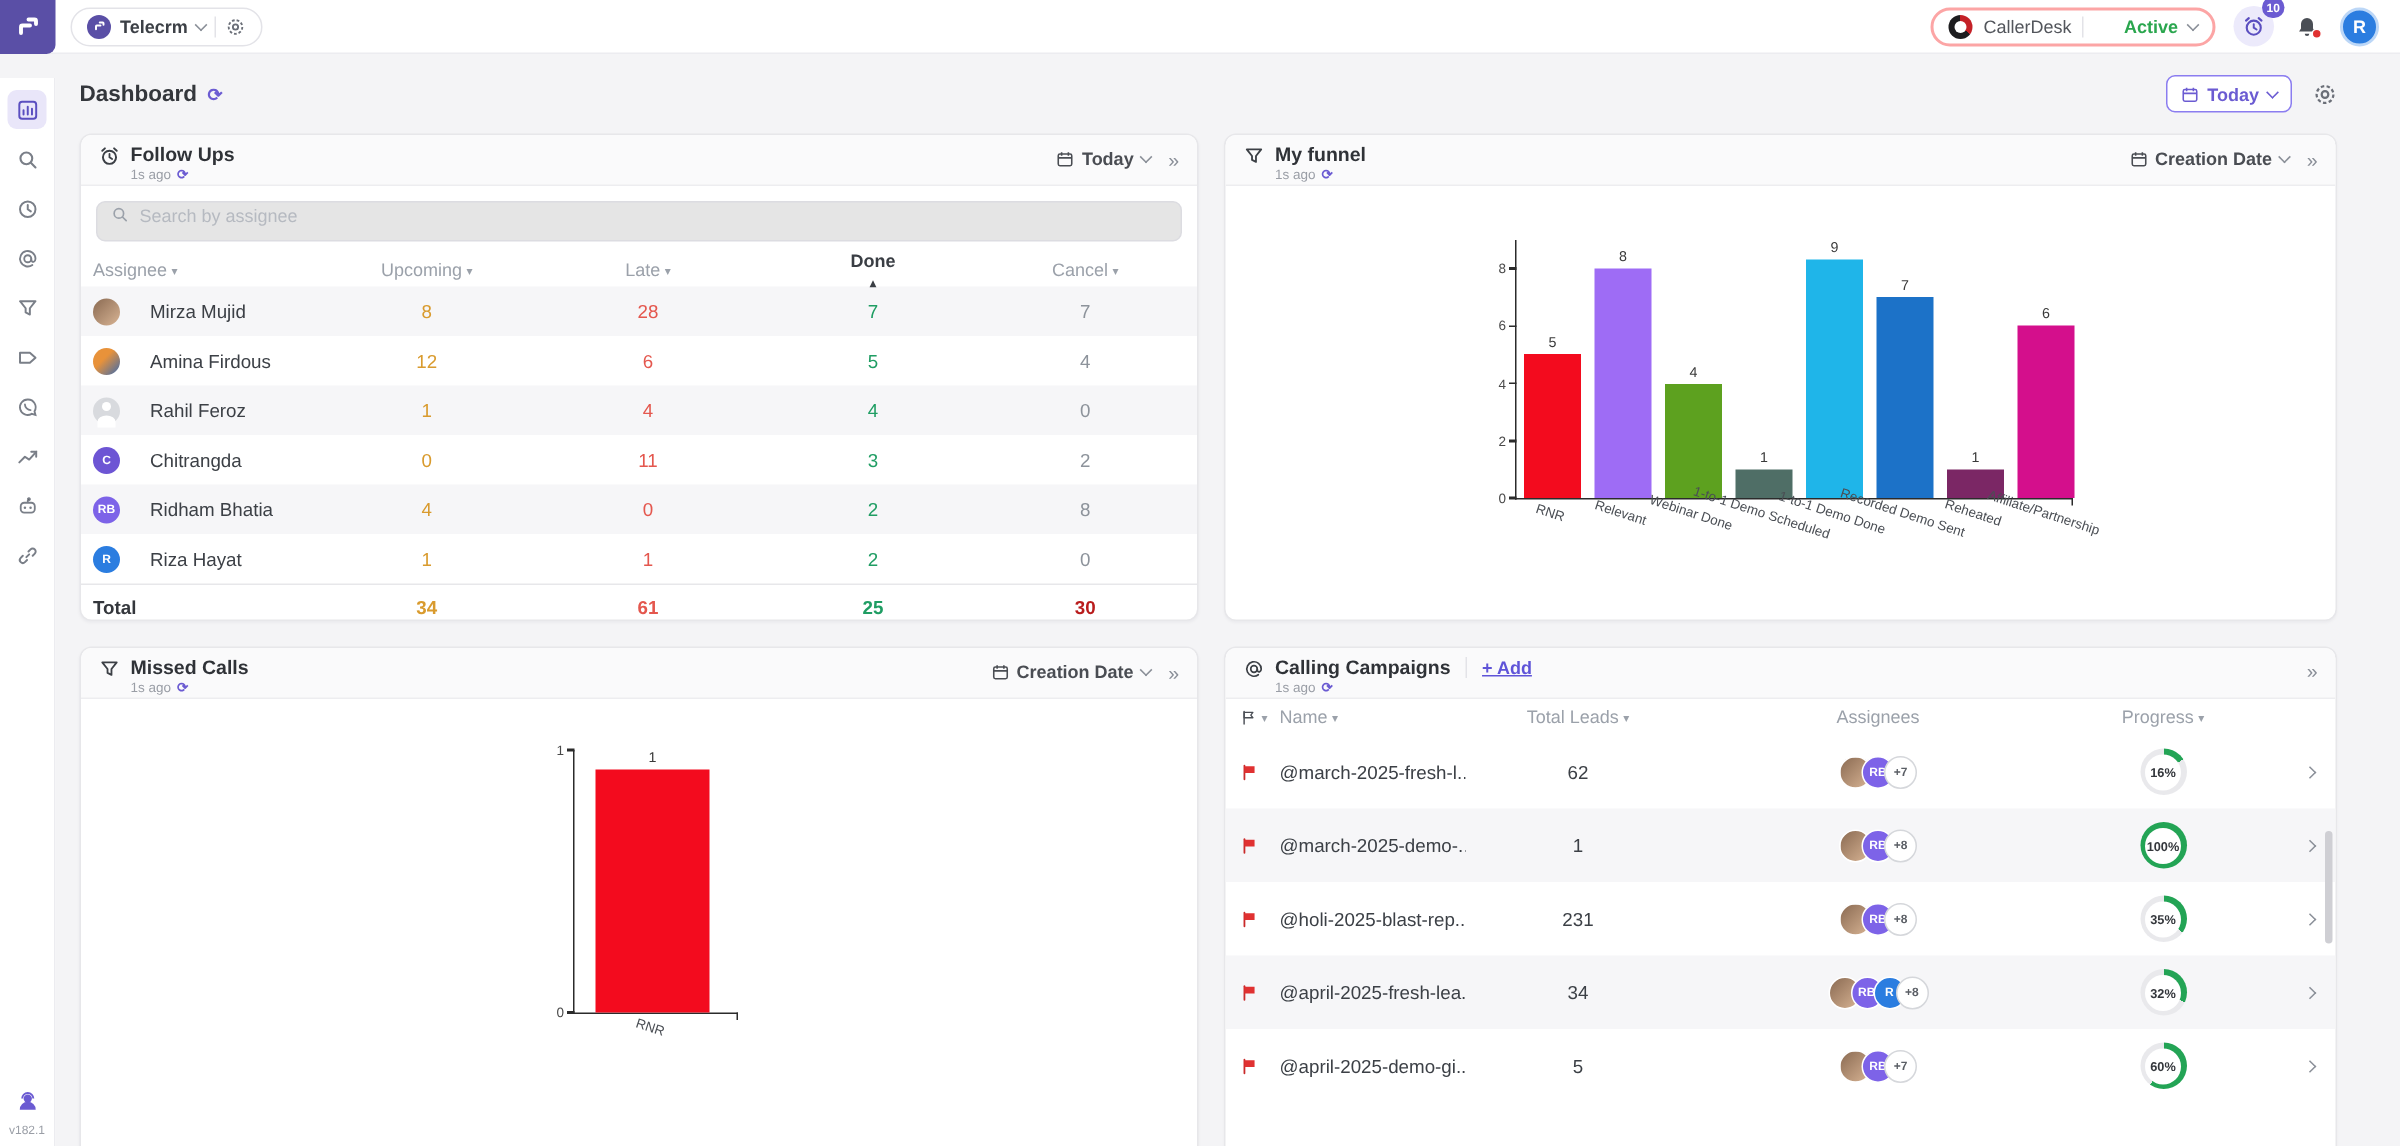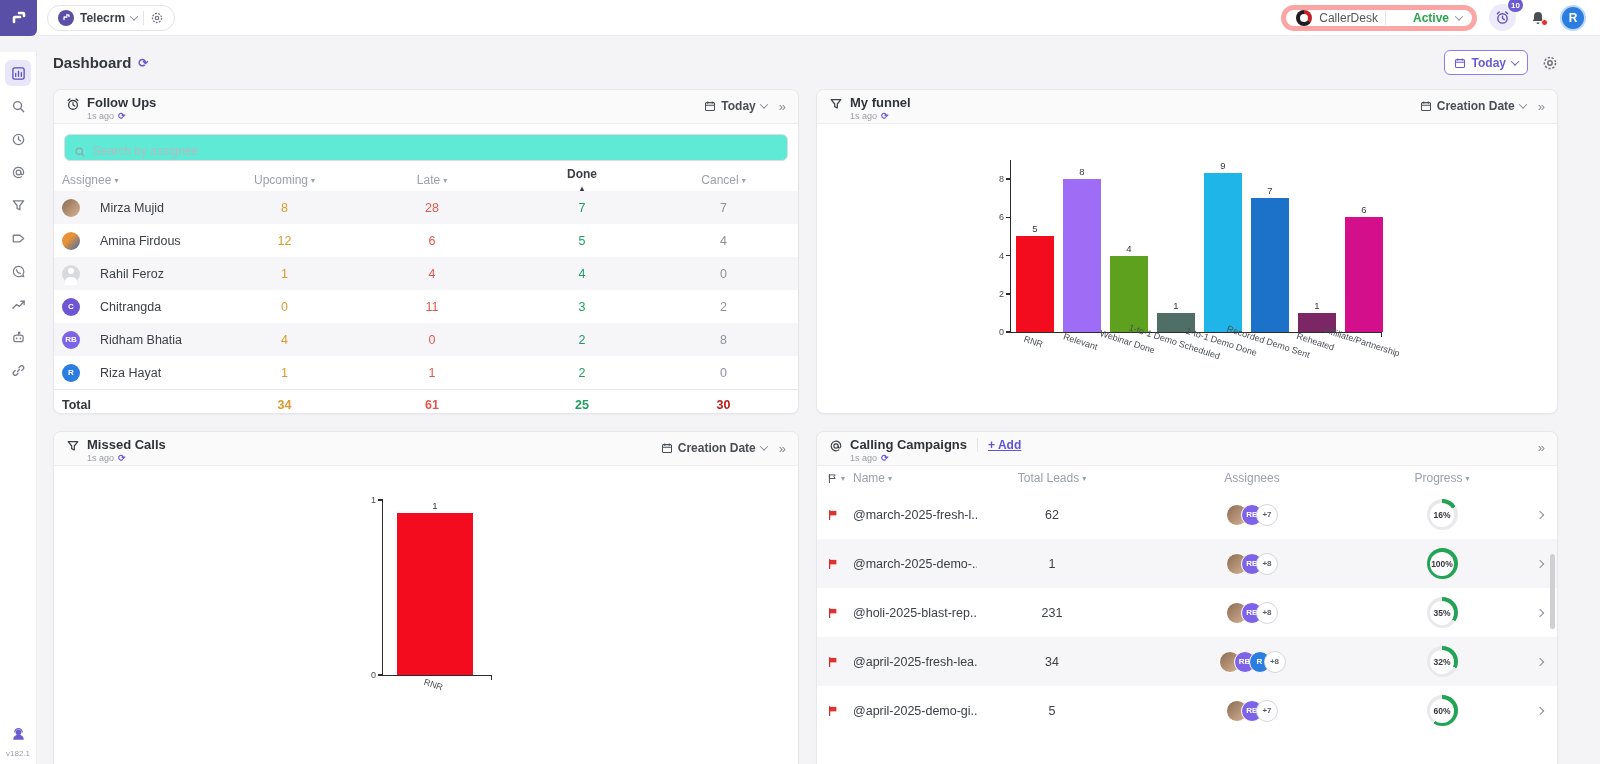--- a/index.html
+++ b/index.html
@@ -7,21 +7,21 @@
 
   
   .topbar { position:fixed; top:0; left:0; right:0; height:36px; background:#fff; border-bottom:1px solid #ececf0; display:flex; align-items:center; z-index:50; }
   .logo-box { width:37px; height:36px; background:#5a4fa6; display:flex; align-items:center; justify-content:center; border-radius:0 0 6px 0; }
   .ws-pill { margin-left:10px; display:flex; align-items:center; height:26px; border:1px solid #e3e3e8; border-radius:14px; padding:0 10px; gap:6px; background:#fff;text-align:right; }
   .ws-logo { width:16px; height:16px; background:#5a4fa6; border-radius:50%; display:flex; align-items:center; justify-content:center; }
   .ws-name { font-size:12px; color:#3c4046; font-weight:600; }
   .pill-div { width:1px; height:14px; background:#e3e3e8; }
   .chev { width:6px; height:6px; border-right:1.5px solid #8a8f98; border-bottom:1.5px solid #8a8f98; transform:rotate(45deg) translate(-1px,-1px); display:inline-block; }
   .topbar-right { margin-left:auto; display:flex; align-items:center; gap:12px; padding-right:14px; }
-  .cd-pill { display:flex; align-items:center; height:26px; border:5px solid #fca5a5; border-radius:14px; padding:0 10px; gap:7px; background:#fff; }
+  .cd-pill { display:flex; align-items:center; height:26px; border:2px solid #fca5a5; border-radius:14px; padding:0 10px; gap:7px; background:#fff; }
   .cd-logo { width:16px; height:16px; border-radius:50%; background:conic-gradient(#c42127 0 35%, #1d1d1f 35% 100%); position:relative; }
   .cd-logo::after { content:""; position:absolute; inset:4px; background:#fff; border-radius:50%; }
   .cd-name { font-size:12px; color:#53565c; }
   .cd-status { font-size:12px; color:#2aa64e; font-weight:700;margin-left:20px; }
   .alarm-btn { position:relative; width:27px; height:27px; border-radius:50%; background:#eceafb; display:flex; align-items:center; justify-content:center; }
   .alarm-badge { position:absolute; top:-6px; right:-7px; min-width:15px; height:14px; border-radius:8px; background:#6b5bd2; color:#fff; font-size:8px; font-weight:700; display:flex; align-items:center; justify-content:center; padding:0 3px; }
   .bell-wrap { position:relative; width:20px; height:20px; display:flex; align-items:center; justify-content:center; }
   .bell-dot { position:absolute; bottom:2px; right:0; width:7px; height:7px; border-radius:50%; background:#e03131; border:1.5px solid #fff; }
   .user-avatar { width:26px; height:26px; border-radius:50%; background:#2b7de0; color:#fff; font-size:12px; font-weight:700; display:flex; align-items:center; justify-content:center; border:2px solid #bcd7f7; }
 
@@ -49,21 +49,21 @@
   .ph-icon { margin-top:1px; color:#3c4046; }
   .ph-titlecol { display:flex; flex-direction:column; }
   .ph-title { font-size:13px; font-weight:700; color:#2f3237; line-height:14px; }
   .ph-sub { font-size:9px; color:#9a9ea6; display:flex; align-items:center; gap:4px; margin-top:1px; }
   .ph-sub .refresh { font-size:9px; }
   .ph-right { margin-left:auto; display:flex; align-items:center; gap:12px; margin-top:3px; }
   .date-ctl { display:flex; align-items:center; gap:5px; font-size:12px; color:#4a4d53; font-weight:600; }
   .collapse { color:#8a8f98; font-size:13px; line-height:13px; }
   .add-link { font-size:12px; color:#5f54d8; text-decoration:underline; font-weight:600; margin-left:10px; border-left:1px solid #e3e3e8; padding-left:10px; }
 
-  .searchbox { margin:10px 10px 6px; height:27px; border:1px solid #dcdce1; border-radius:6px; display:flex; align-items:flex-end; padding:2px 9px; gap:7px; background:#5eead4; }
+  .searchbox { margin:10px 10px 6px; height:27px; border:1px solid #dcdce1; border-radius:6px; display:flex; align-items:flex-start; padding:2px 9px; gap:7px; background:#e5e5e5; }
   .searchbox input { border:none; outline:none; flex:1; font-size:12px; color:#3c4046; font-family:"Liberation Sans",sans-serif; background:transparent; }
   .searchbox input::placeholder { color:#b6bac1; }
 
   
   .fu-table { font-size:12.5px; }
   .fu-hrow, .fu-row, .fu-total { display:grid; grid-template-columns:150px 145px 150px 150px 1fr; align-items:center; padding:0 8px; }
   .fu-hrow { height:24px; color:#9ba1aa; font-size:12px; }
   .fu-hcell { display:flex; align-items:center; gap:3px; justify-content:center; }
   .fu-hcell.first { justify-content:flex-start; }
   .fu-hcell.sorted { color:#3a3e44; font-weight:700;flex-direction:column; }

